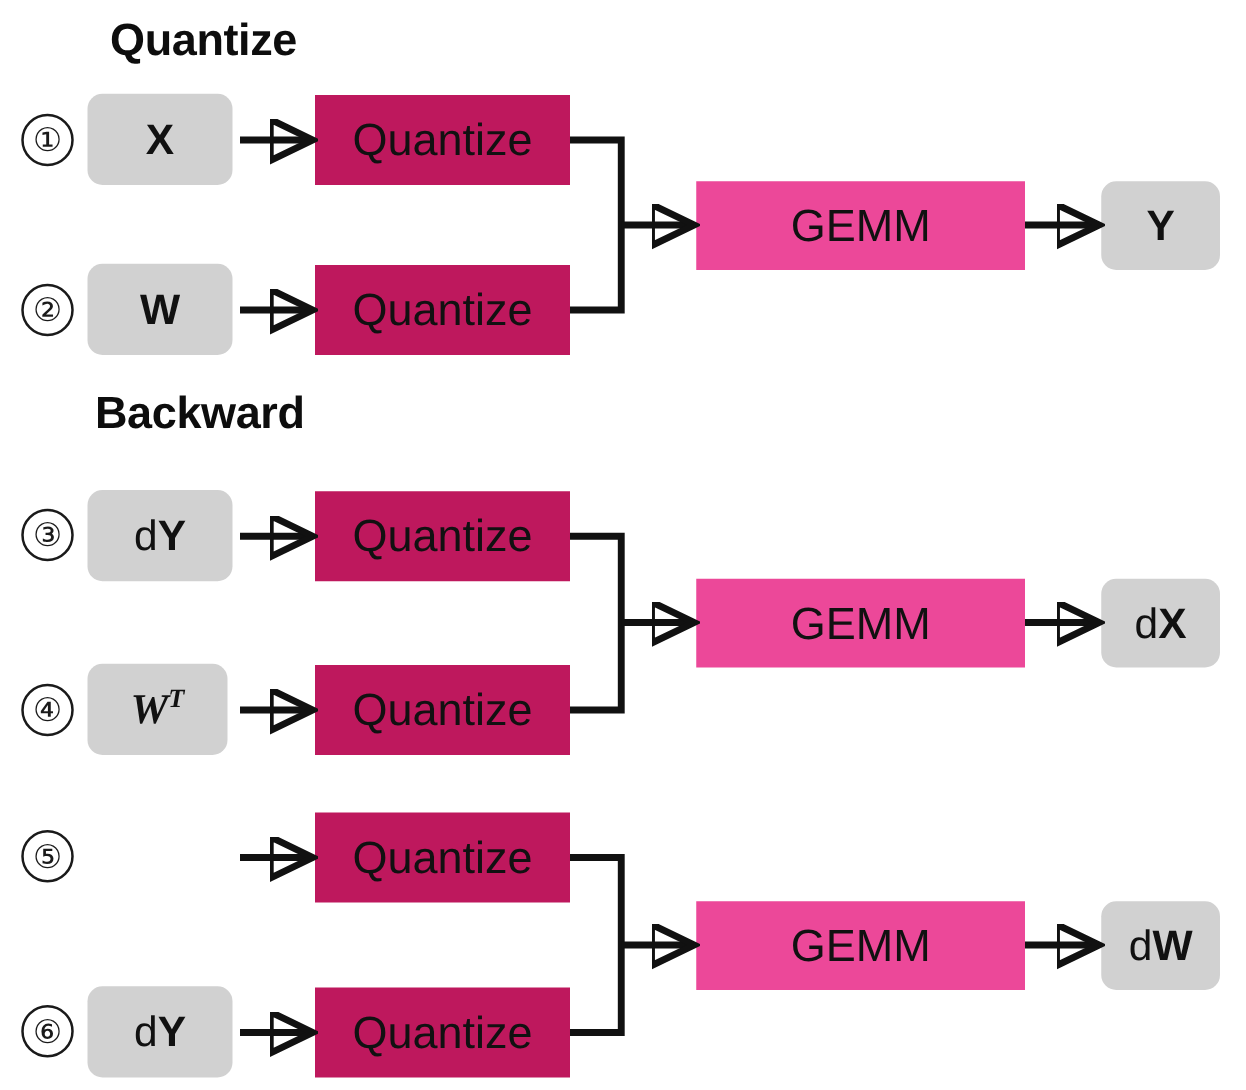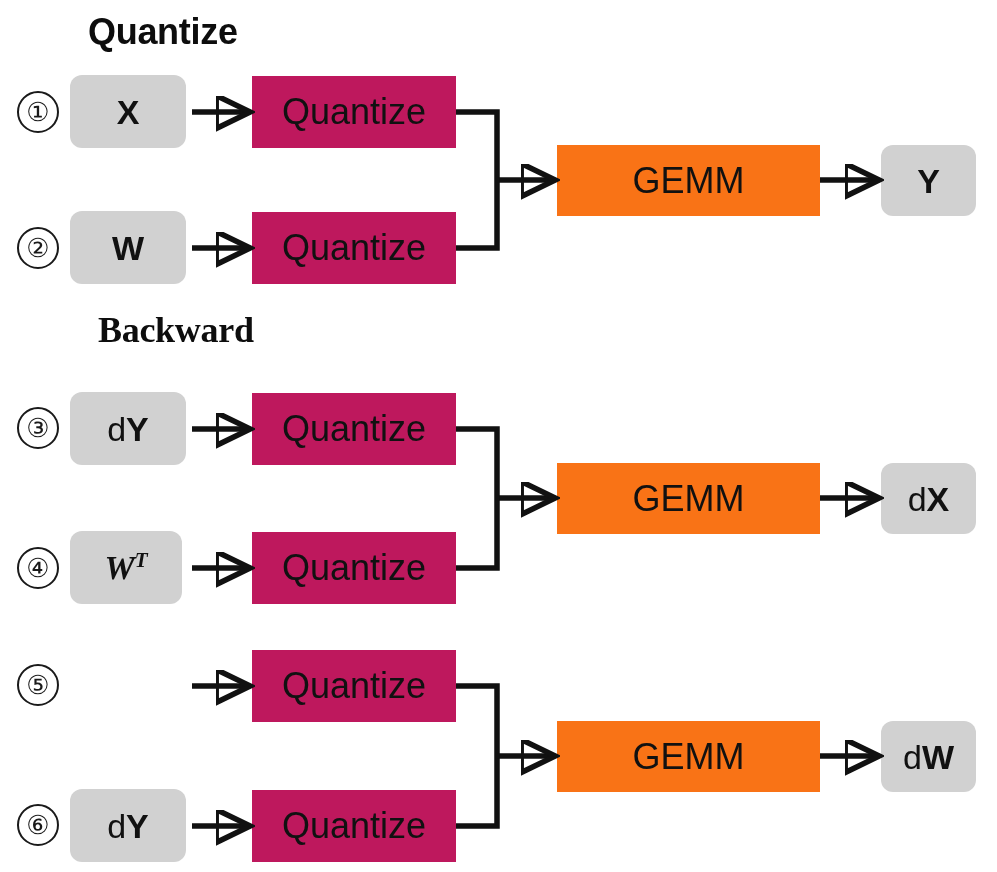--- a/index.html
+++ b/index.html
@@ -73,21 +73,21 @@
     align-items: center;
     justify-content: center;
     font-family: "Liberation Sans", sans-serif;
     font-size: 36px;
     color: #111111;
     line-height: 1;
     white-space: nowrap;
   }
   .gemm-box {
     position: absolute;
-    background: #f97316;
+    background: #ec4899;
     display: flex;
     align-items: center;
     justify-content: center;
     font-family: "Liberation Sans", sans-serif;
     font-size: 36px;
     color: #111111;
     line-height: 1;
     white-space: nowrap;
   }
   svg.wires {
@@ -103,21 +103,21 @@
     fill: none;
   }
 </style>
 </head>
 <body>
 
 <div id="stage">
 
   <div class="section-title" style="left:88px; top:14px;">Quantize</div>
 
-  <div class="section-title" style="left:98px; top:312px;font-family:Liberation Serif, serif;">Backward</div>
+  <div class="section-title" style="left:76px; top:312px;">Backward</div>
 
   <div class="circle-num" style="left:17px; top:91px;">①</div>
 
   <div class="tensor-box" style="left:70px; top:75px; width:116px; height:73px;">
     <span class="bold">X</span>
   </div>
 
   <div class="quant-box" style="left:252px; top:76px; width:204px; height:72px;">
     <span>Quantize</span>
   </div>

